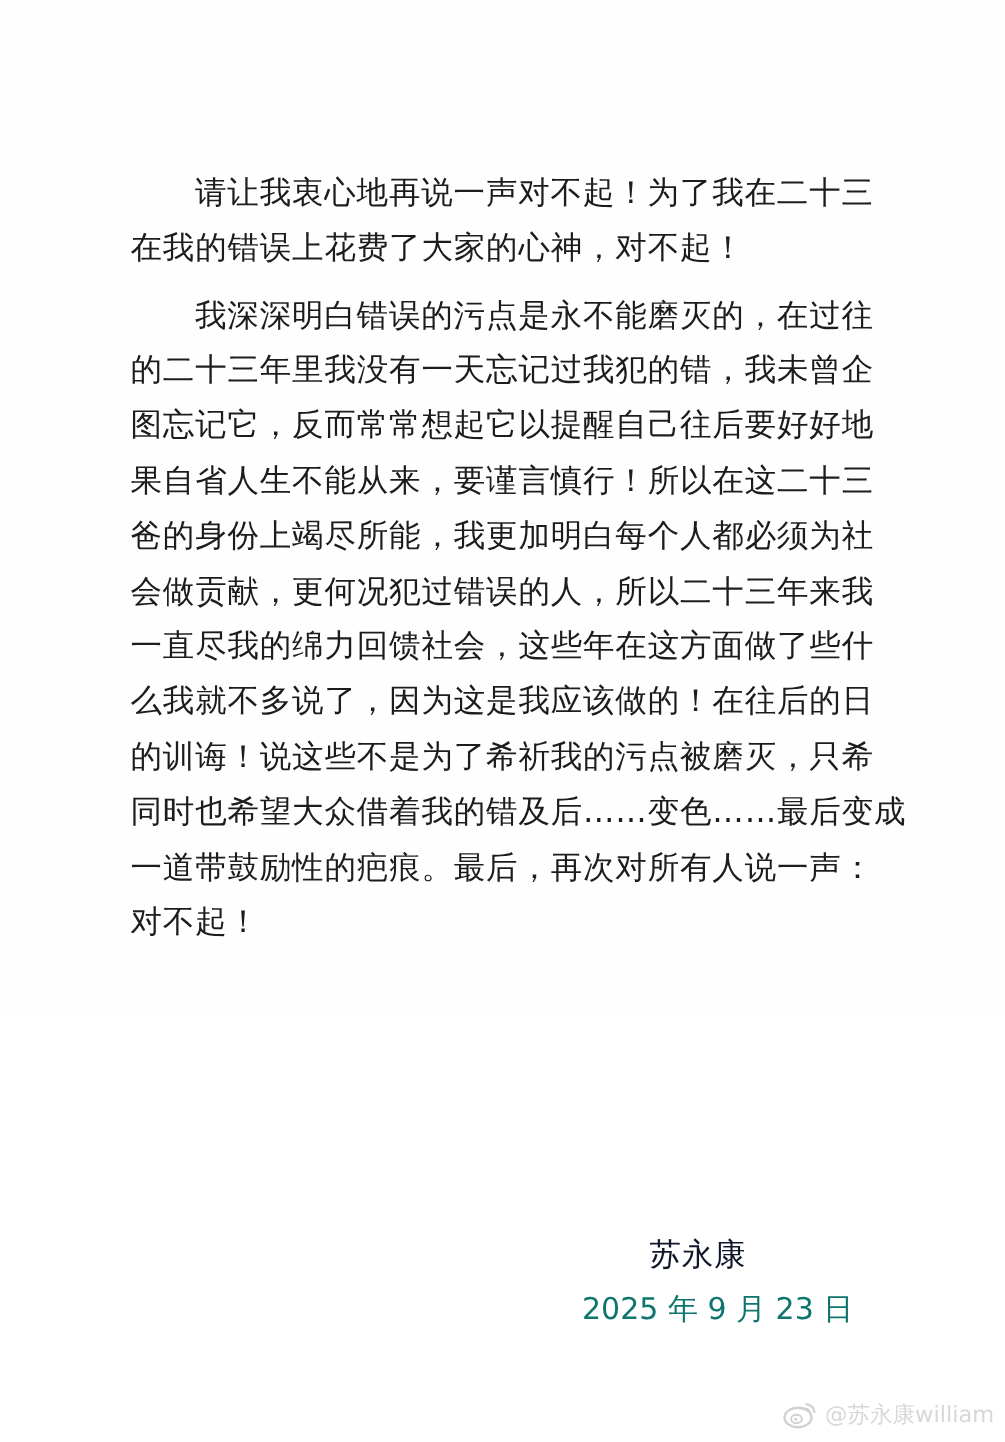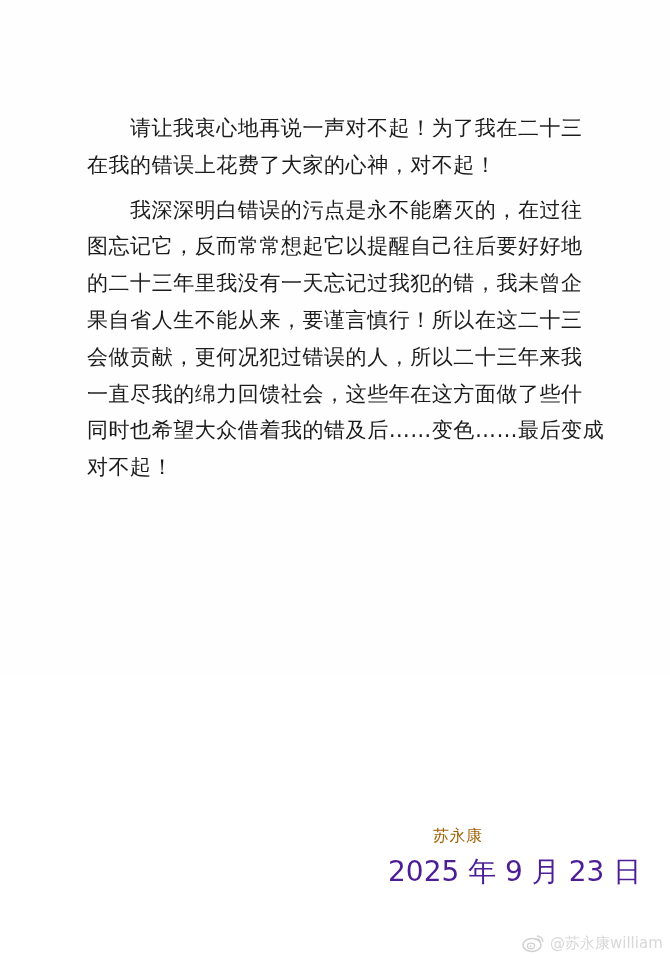--- a/index.html
+++ b/index.html
@@ -43,33 +43,33 @@
       white-space: nowrap;
       color: #1c1c1c;
     }
     .line.indent {
       padding-left: 43px;
     }
     .signature {
       position: absolute;
       left: 433px;
       top: 818px;
-      font-size: 16px;
+      font-size: 21px;
       line-height: 36px;
       letter-spacing: 0.5px;
-      color: #a16207;
+      color: #0f172a;
       white-space: nowrap;
     }
     .date {
       position: absolute;
       left: 388px;
       top: 854px;
-      font-size: 28px;
+      font-size: 20px;
       line-height: 36px;
-      color: #4c1d95;
+      color: #0f766e;
       white-space: nowrap;
     }
     .watermark {
       position: absolute;
       left: 522px;
       top: 931px;
       height: 24px;
       display: flex;
       align-items: center;
       gap: 4px;
@@ -89,26 +89,30 @@
 
   <div class="letter-body">
 
     <p class="paragraph">
       <span class="line indent">请让我衷心地再说一声对不起！为了我在二十三</span>
       <span class="line">在我的错误上花费了大家的心神，对不起！</span>
     </p>
 
     <p class="paragraph">
       <span class="line indent">我深深明白错误的污点是永不能磨灭的，在过往</span>
+      <span class="line">的二十三年里我没有一天忘记过我犯的错，我未曾企</span>
       <span class="line">图忘记它，反而常常想起它以提醒自己往后要好好地</span>
-      <span class="line">的二十三年里我没有一天忘记过我犯的错，我未曾企</span>
       <span class="line">果自省人生不能从来，要谨言慎行！所以在这二十三</span>
+      <span class="line">爸的身份上竭尽所能，我更加明白每个人都必须为社</span>
       <span class="line">会做贡献，更何况犯过错误的人，所以二十三年来我</span>
       <span class="line">一直尽我的绵力回馈社会，这些年在这方面做了些什</span>
+      <span class="line">么我就不多说了，因为这是我应该做的！在往后的日</span>
+      <span class="line">的训诲！说这些不是为了希祈我的污点被磨灭，只希</span>
       <span class="line">同时也希望大众借着我的错及后……变色……最后变成</span>
+      <span class="line">一道带鼓励性的疤痕。最后，再次对所有人说一声：</span>
       <span class="line">对不起！</span>
     </p>
 
   </div>
 
   <div class="signature">苏永康</div>
   <div class="date">2025 年 9 月 23 日</div>
 
   <div class="watermark">
     <span>

